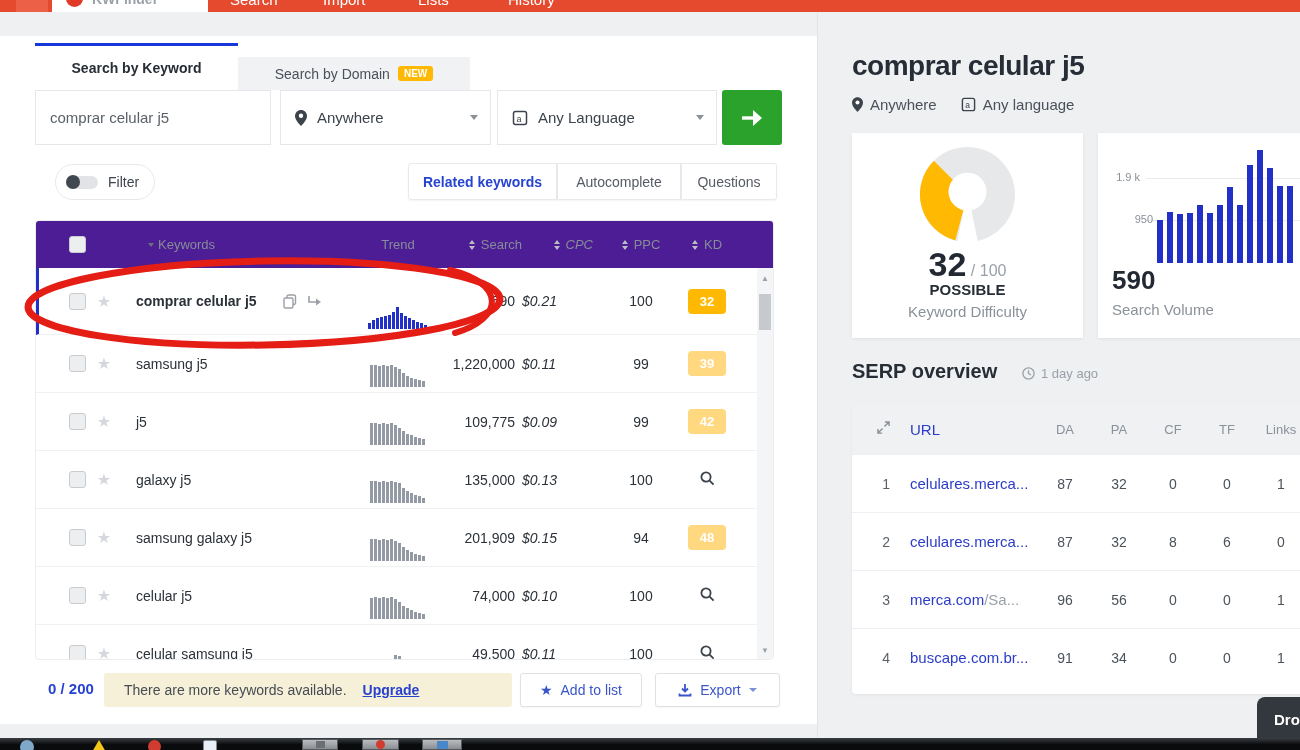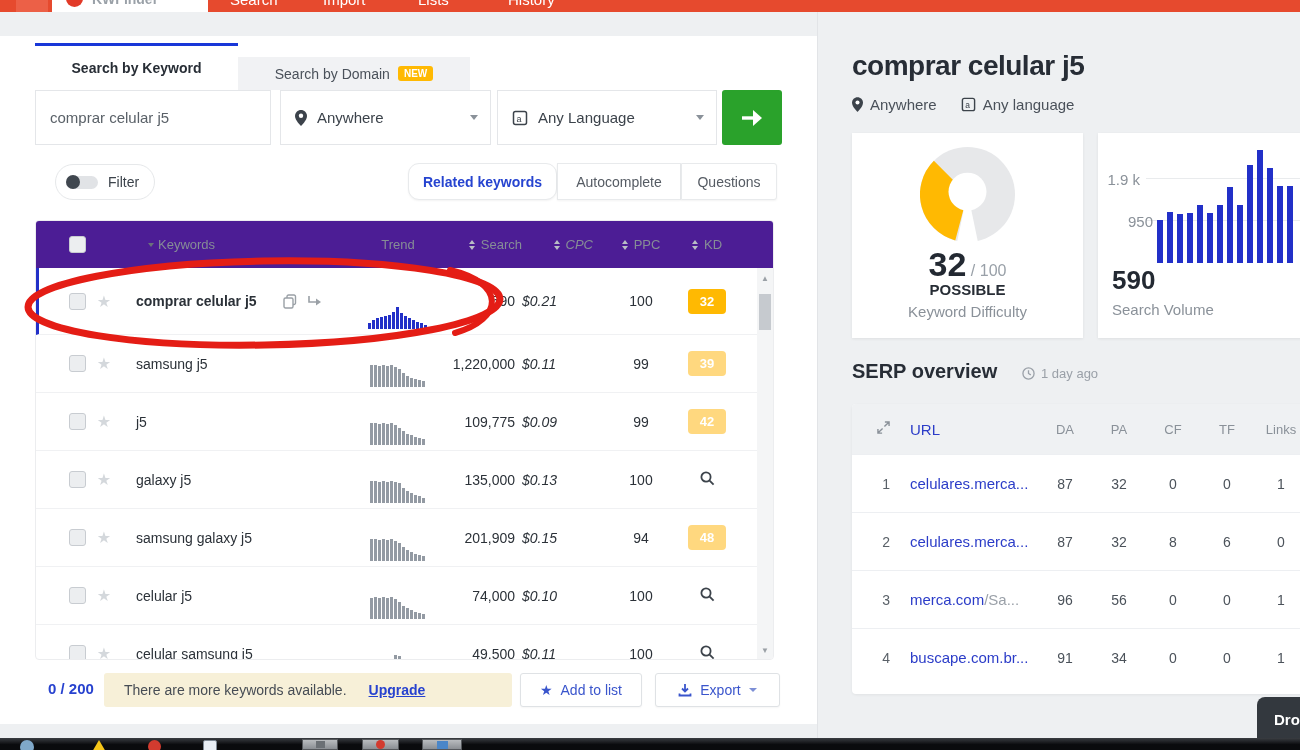--- a/index.html
+++ b/index.html
@@ -28,21 +28,21 @@
   .loc-select{left:280px;width:211px;padding-left:14px;gap:10px;}
   .lang-select{left:497px;width:220px;padding-left:14px;gap:10px;}
   .caret{margin-left:auto;margin-right:12px;width:0;height:0;border-left:4px solid transparent;border-right:4px solid transparent;border-top:5px solid #8a9199;}
   .submit-btn{position:absolute;left:722px;top:90px;width:60px;height:55px;background:#2aa22b;border-radius:3px;display:flex;align-items:center;justify-content:center;}
 
   .filter-pill{position:absolute;left:55px;top:164px;width:100px;height:36px;background:#fff;border:1px solid #e6e8ea;border-radius:18px;box-sizing:border-box;display:flex;align-items:center;padding-left:10px;gap:10px;font-size:14px;color:#3c434b;}
   .toggle-track{width:32px;height:13px;border-radius:7px;background:#e1e3e6;position:relative;}
   .toggle-knob{position:absolute;left:0;top:-1px;width:14px;height:14px;border-radius:50%;background:#40474f;}
 
   .rtab{position:absolute;top:163px;height:37px;background:#fff;border:1px solid #e8eaec;box-sizing:border-box;display:flex;align-items:center;justify-content:center;font-size:14px;color:#555b63;box-shadow:0 1px 2px rgba(0,0,0,0.05);}
-  .rtab.active{color:#2644d0;font-weight:bold;border-radius:11px;}
+  .rtab.active{color:#2644d0;font-weight:bold;}
   .rtab1{left:408px;width:149px;border-radius:3px 0 0 3px;}
   .rtab2{left:557px;width:124px;}
   .rtab3{left:681px;width:96px;border-radius:0 3px 3px 0;}
 
   
   .ktable{position:absolute;left:35px;top:220px;width:739px;height:440px;overflow:hidden;background:#fff;border:1px solid #ecedef;box-sizing:border-box;border-radius:4px;}
   .khead{display:flex;height:47px;background:#4c1d95;align-items:center;font-size:13px;color:#868d96;}
   .krow{display:flex;height:57px;align-items:center;border-bottom:1px solid #f0f1f3;font-size:14px;color:#2b3138;position:relative;}
   .krow.selected{height:66px;border-left:3px solid #2230c8;}
   .krow.selected .kw-text{font-weight:bold;}
@@ -70,21 +70,21 @@
   .tri-down.dark{border-top-color:#6b727b;}
   .rowicon{margin-left:26px;display:flex;align-items:center;color:#9aa0a6;}
   .rowicon + .rowicon{margin-left:10px;}
 
   .kscroll{position:absolute;right:0px;top:47px;width:16px;height:392px;background:#f4f5f6;}
   .kscroll .arr{position:absolute;left:0;width:16px;height:16px;display:flex;align-items:center;justify-content:center;font-size:8px;color:#9aa0a6;}
   .kscroll .thumb{position:absolute;left:2px;top:26px;width:12px;height:36px;background:#c6cacf;}
 
   
   .foot-count{position:absolute;left:48px;top:680px;font-size:15px;font-weight:bold;color:#2742cf;}
-  .notice{position:absolute;left:104px;top:673px;width:408px;height:34px;background:#f7f0d8;border-radius:3px;display:flex;align-items:center;padding-left:20px;box-sizing:border-box;font-size:14px;color:#464c54;gap:6px;}
+  .notice{position:absolute;left:104px;top:673px;width:408px;height:34px;background:#f7f0d8;border-radius:3px;display:flex;align-items:center;padding-left:20px;box-sizing:border-box;font-size:14px;color:#464c54;}
   .notice a{margin-left:16px;color:#2742cf;font-weight:bold;text-decoration:underline;}
   .foot-btn{position:absolute;top:673px;height:34px;background:#fff;border:1px solid #dfe2e5;border-radius:3px;box-sizing:border-box;display:flex;align-items:center;justify-content:center;gap:8px;font-size:14px;color:#3a55cc;box-shadow:0 1px 2px rgba(0,0,0,0.04);}
   .btn-add{left:520px;width:122px;}
   .btn-exp{left:655px;width:125px;}
   .caret-sm{width:0;height:0;border-left:4px solid transparent;border-right:4px solid transparent;border-top:4px solid #7d8fd6;}
 
   
   .dp-title{position:absolute;left:852px;top:50px;font-size:28px;font-weight:bold;color:#272d36;letter-spacing:-0.5px;}
   .dp-sub{position:absolute;left:852px;top:96px;display:flex;align-items:center;gap:7px;font-size:15px;color:#4a515a;}
   .dp-sub .gap{width:10px;}
@@ -93,21 +93,21 @@
   .kd-card{left:852px;top:133px;width:231px;height:205px;}
   .vol-card{left:1098px;top:133px;width:215px;height:205px;}
   .gauge{position:absolute;left:68px;top:14px;width:95px;height:95px;}
   .kd-score-line{position:absolute;left:0;top:112px;width:100%;text-align:center;color:#232932;}
   .kd-score{font-size:34px;font-weight:bold;}
   .kd-max{font-size:16px;color:#99a0a8;}
   .kd-rating{position:absolute;left:0;top:148px;width:100%;text-align:center;font-size:15px;font-weight:bold;color:#272d35;}
   .kd-label{position:absolute;left:0;top:170px;width:100%;text-align:center;font-size:15px;color:#8a9199;}
 
   .grid{position:absolute;left:48px;right:0;height:1px;background:#e9ebed;}
-  .tick{position:absolute;left:0;width:42px;text-align:right;font-size:15px;color:#8a9199;}
+  .tick{position:absolute;left:0;width:42px;text-align:right;font-size:11px;color:#8a9199;}
   .vol-bars{position:absolute;left:59px;top:17px;height:113px;display:flex;align-items:flex-end;}
   .vol-bar{width:6px;margin-right:4px;}
   .vol-value{position:absolute;left:14px;top:132px;font-size:26px;font-weight:bold;color:#232932;}
   .vol-label{position:absolute;left:14px;top:168px;font-size:15px;color:#8a9199;}
 
   .serp-title{position:absolute;left:852px;top:360px;font-size:20px;font-weight:bold;color:#272d36;}
   .serp-meta{position:absolute;left:1022px;top:366px;display:flex;align-items:center;gap:6px;font-size:13px;color:#9aa0a8;}
 
   .serp-table{position:absolute;left:852px;top:404px;width:458px;background:#fff;border-radius:4px;box-shadow:0 1px 3px rgba(0,0,0,0.06);}
   .shead{display:flex;height:50px;background:#eff1f3;align-items:center;font-size:13px;color:#8a9199;border-radius:4px 4px 0 0;}

